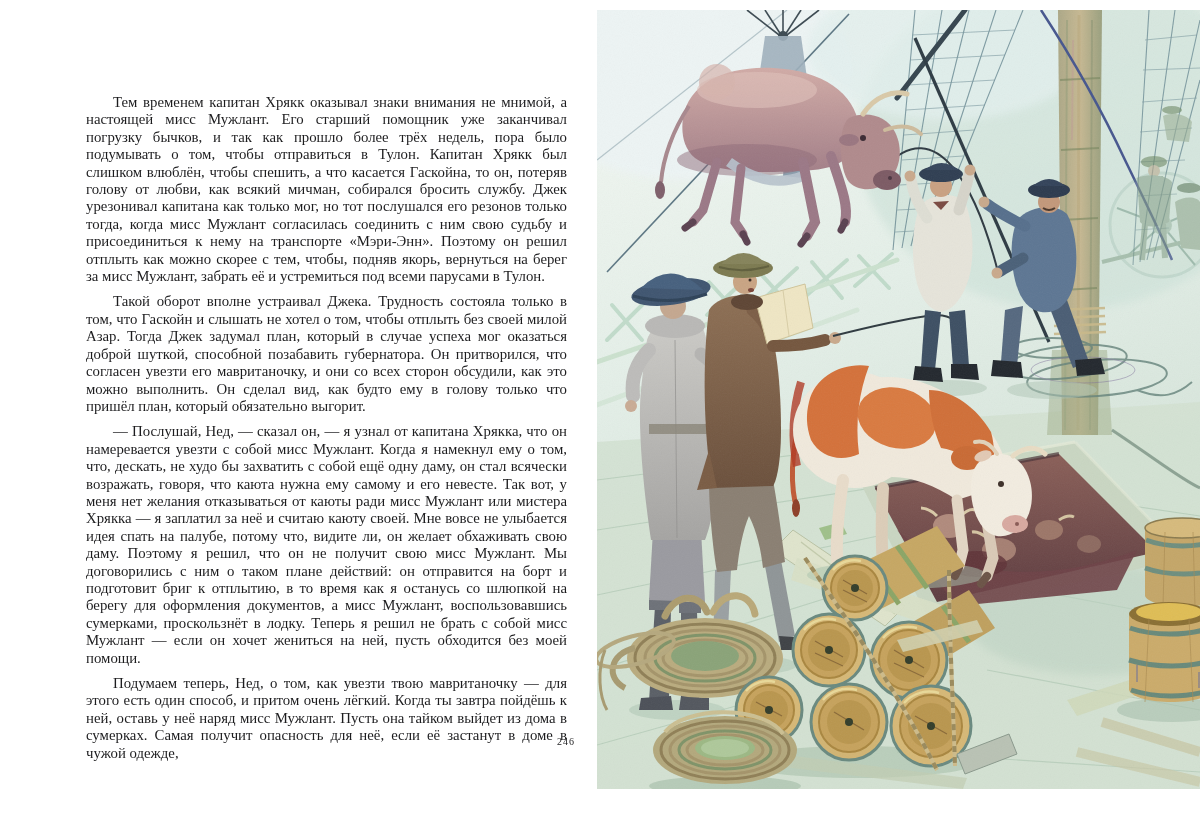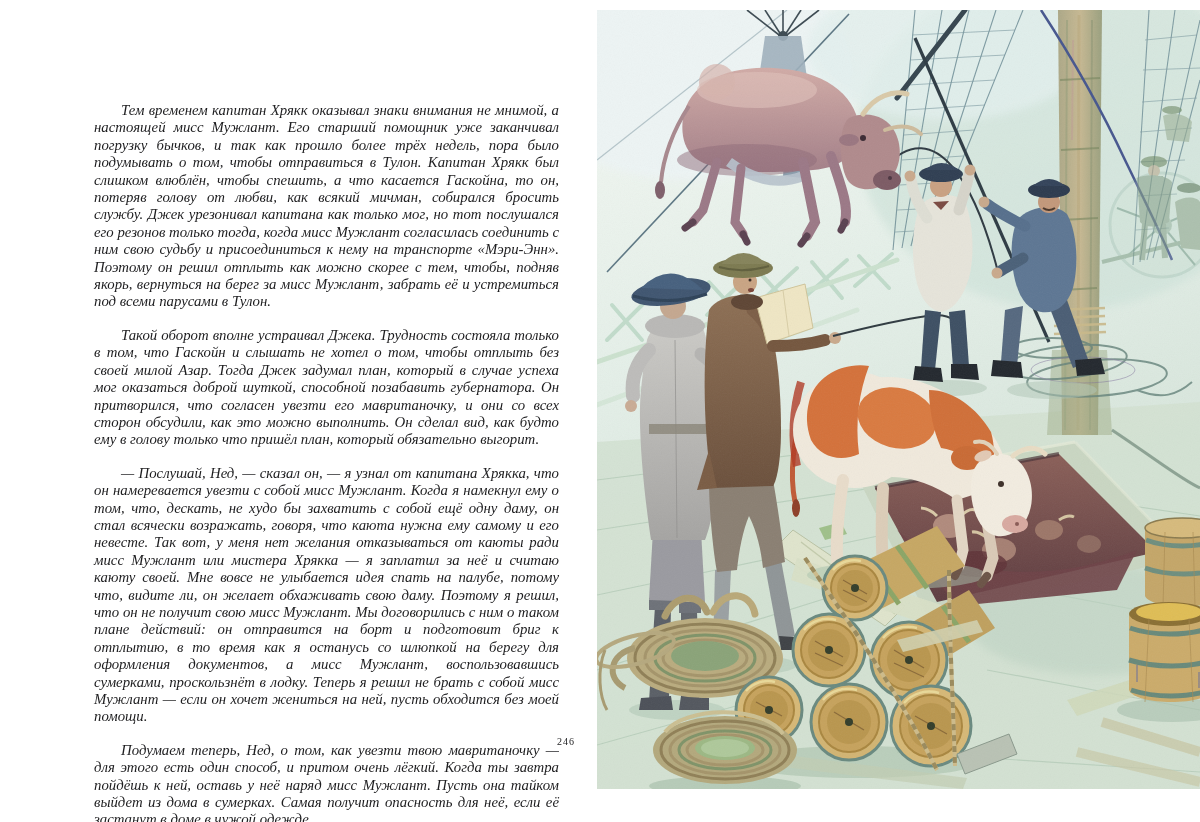--- a/index.html
+++ b/index.html
@@ -2,21 +2,21 @@
 <html lang="ru"><head>
 <meta charset="utf-8">
 <style>
   html,body{margin:0;padding:0;}
   body{width:1200px;height:822px;background:#ffffff;position:relative;overflow:hidden;
        font-family:"Liberation Serif","DejaVu Serif",serif;}
   .spread{position:absolute;inset:0;}
   .text-block{position:absolute;left:78px;top:86px;width:497px;color:#1d1d1f;
 
               font-size:14.8px;line-height:17.4px;text-align:justify;}
-  .text-block p{margin:16px;text-indent:27px;hyphens:auto;font-style:italic;-webkit-hyphens:auto;}
+  .text-block p{margin:8px;text-indent:27px;hyphens:auto;-webkit-hyphens:auto;}
   .page-number{position:absolute;left:78px;top:736px;width:497px;text-align:right;
                font-size:10px;letter-spacing:1px;color:#1d1d1f;}
   .illustration-wrap{position:absolute;left:597px;top:10px;width:603px;height:779px;}
   svg{display:block;}
 </style>
 </head>
 <body>
 
 <div class="spread">
 

